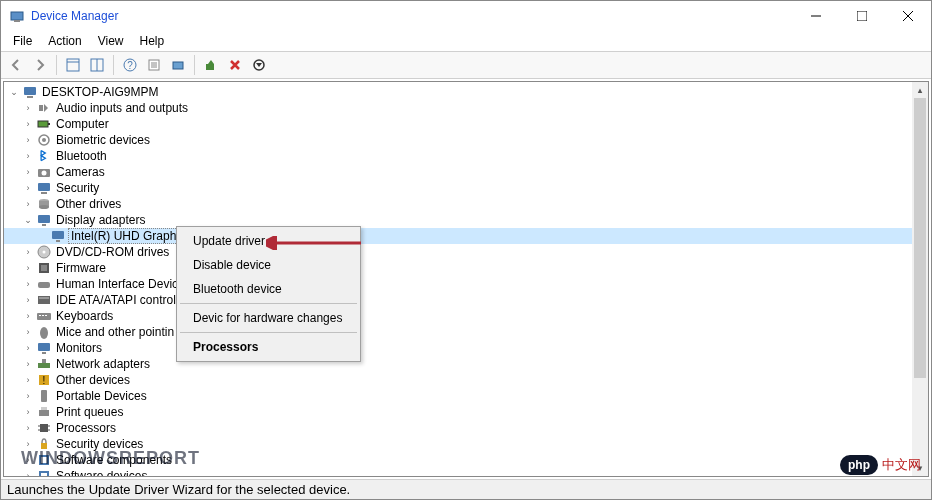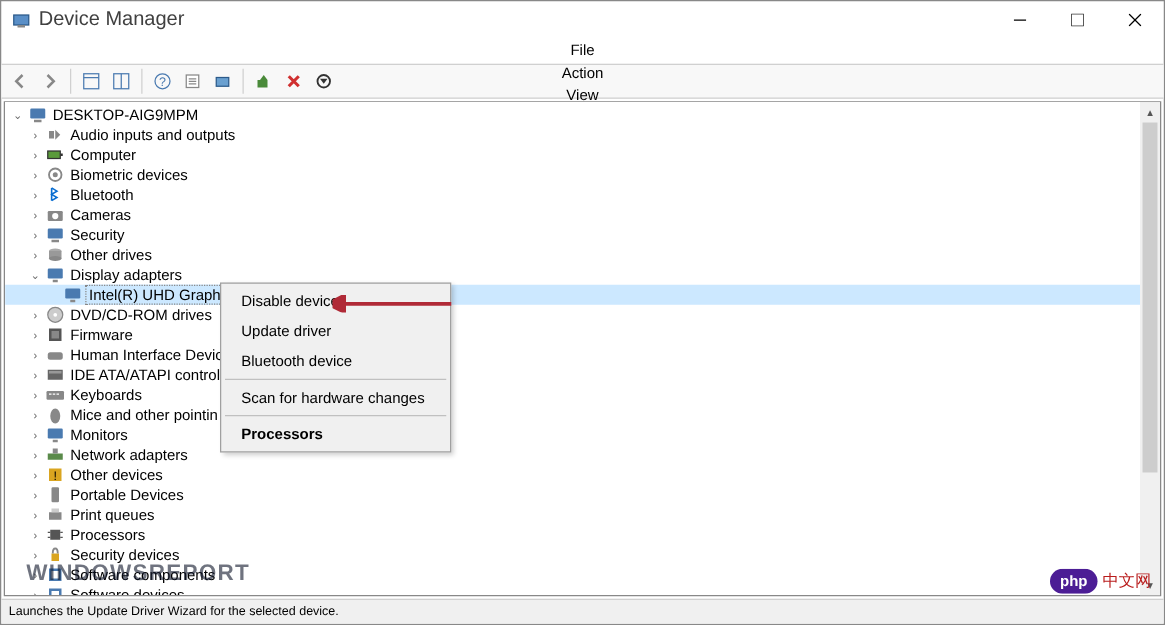--- a/index.html
+++ b/index.html
@@ -1,24 +1,24 @@
 <!DOCTYPE html>
 <html><head>
 <meta charset="utf-8">
 <style>
 * { margin: 0; padding: 0; box-sizing: border-box; font-family: "Segoe UI", Tahoma, sans-serif; }
 body { background: #fff; width: 932px; height: 500px; overflow: hidden; position: relative; border: 1px solid #888; }
 
 .titlebar { height: 30px; display: flex; align-items: center; padding-left: 8px; }
 .titlebar .app-icon { width: 16px; height: 16px; margin-right: 6px; }
-.titlebar .title { font-size: 16px; color: #404040; flex: 1; }
+.titlebar .title { font-size: 12px; color: #1d4ed8; flex: 1; }
 .titlebar .win-btns { display: flex; }
 .titlebar .win-btn { width: 46px; height: 30px; display: flex; align-items: center; justify-content: center; }
 
-.menubar { height: 20px; display: flex; align-items: center; padding: 0 4px; font-size: 12px; flex-direction: column; }
+.menubar { height: 20px; display: flex; align-items: center; padding: 0 4px; font-size: 12px; }
 .menubar .menu-item { padding: 2px 8px; }
 
 .toolbar { height: 28px; border-top: 1px solid #d0d0d0; border-bottom: 1px solid #d0d0d0; background: #f8f8f8; display: flex; align-items: center; padding: 0 4px; gap: 2px; }
 .toolbar .tbtn { width: 22px; height: 22px; display: flex; align-items: center; justify-content: center; border: 1px solid transparent; }
 .toolbar .sep { width: 1px; height: 20px; background: #d0d0d0; margin: 0 3px; }
 
 .tree-area { position: absolute; top: 80px; left: 2px; right: 2px; bottom: 22px; overflow: auto; border: 1px solid #888; background: #fff; }
 .tree { font-size: 12px; padding: 2px 0; user-select: none; }
 .tree-row { display: flex; align-items: center; height: 16px; padding-left: 4px; white-space: nowrap; }
 .tree-row.selected { background: #cce8ff; }
@@ -30,29 +30,29 @@
 .indent-2 .expander { margin-left: 28px; }
 .indent-2.selected .label { background: #cce8ff; border: 1px dotted #888; }
 
 .context-menu { position: absolute; top: 225px; left: 175px; width: 185px; background: #f0f0f0; border: 1px solid #a0a0a0; box-shadow: 2px 2px 4px rgba(0,0,0,0.2); font-size: 12px; padding: 2px; }
 .context-menu .cm-item { padding: 5px 14px; }
 .context-menu .cm-sep { height: 1px; background: #c0c0c0; margin: 2px 1px; }
 .context-menu .cm-item.bold { font-weight: bold; }
 
 .arrow-annotation { position: absolute; top: 235px; left: 265px; pointer-events: none; }
 
-.statusbar { position: absolute; bottom: 0; left: 0; right: 0; height: 20px; background: #f0f0f0; border-top: 1px solid #d0d0d0; font-size: 10px; padding: 2px 6px; display: flex; align-items: center; }
+.statusbar { position: absolute; bottom: 0; left: 0; right: 0; height: 20px; background: #f0f0f0; border-top: 1px solid #d0d0d0; font-size: 13px; padding: 2px 6px; display: flex; align-items: center; }
 
 .scrollbar-v { position: absolute; right: 3px; top: 81px; bottom: 23px; width: 16px; background: #f0f0f0; }
 .scrollbar-v .thumb { background: #cdcdcd; position: absolute; left: 2px; right: 2px; top: 16px; height: 280px; }
 .scrollbar-v .arrow-up, .scrollbar-v .arrow-down { height: 16px; display:flex;align-items:center;justify-content:center;font-size:9px;color:#555; }
 .scrollbar-v .arrow-down { position:absolute; bottom:0; left:0; right:0;}
 
 .watermark { position: absolute; bottom: 24px; right: 10px; display: flex; align-items: center; gap: 4px; }
-.watermark .badge { background: #4c1d95; color: #fff; font-weight: bold; font-size: 12px; padding: 3px 8px; border-radius: 10px; }
+.watermark .badge { background: #0f172a; color: #fff; font-weight: bold; font-size: 12px; padding: 3px 8px; border-radius: 10px; }
 .watermark .txt { font-size: 13px; color: #b91c1c; }
 
 .wm-left { position:absolute; left:20px; bottom:30px; color:#0f172a; font-weight:bold; font-size:18px; letter-spacing:1px; opacity:.6; pointer-events:none;}
 </style>
 </head>
 <body>
 
 <div class="titlebar">
   <span class="app-icon">
     <svg width="16" height="16" viewBox="0 0 16 16">
@@ -409,25 +409,25 @@
     </div>
 </div>
 
 <div class="scrollbar-v">
   <div class="arrow-up">▴</div>
   <div class="thumb"></div>
   <div class="arrow-down">▾</div>
 </div>
 
 <div class="context-menu" id="ctx">
+    <div class="cm-item ">Update driver</div>
     <div class="cm-item ">Disable device</div>
-    <div class="cm-item ">Update driver</div>
     <div class="cm-item ">Bluetooth device</div>
     <div class="cm-sep"></div>
-    <div class="cm-item ">Scan for hardware changes</div>
+    <div class="cm-item ">Devic for hardware changes</div>
     <div class="cm-sep"></div>
     <div class="cm-item bold">Processors</div>
   </div>
 
 <div class="arrow-annotation">
   <svg width="100" height="14">
       <defs>
         <marker id="ah" markerWidth="8" markerHeight="8" refX="1" refY="3" orient="auto">
           <path d="M0 0 L6 3 L0 6 Z" fill="#b02a37"></path>
         </marker>

